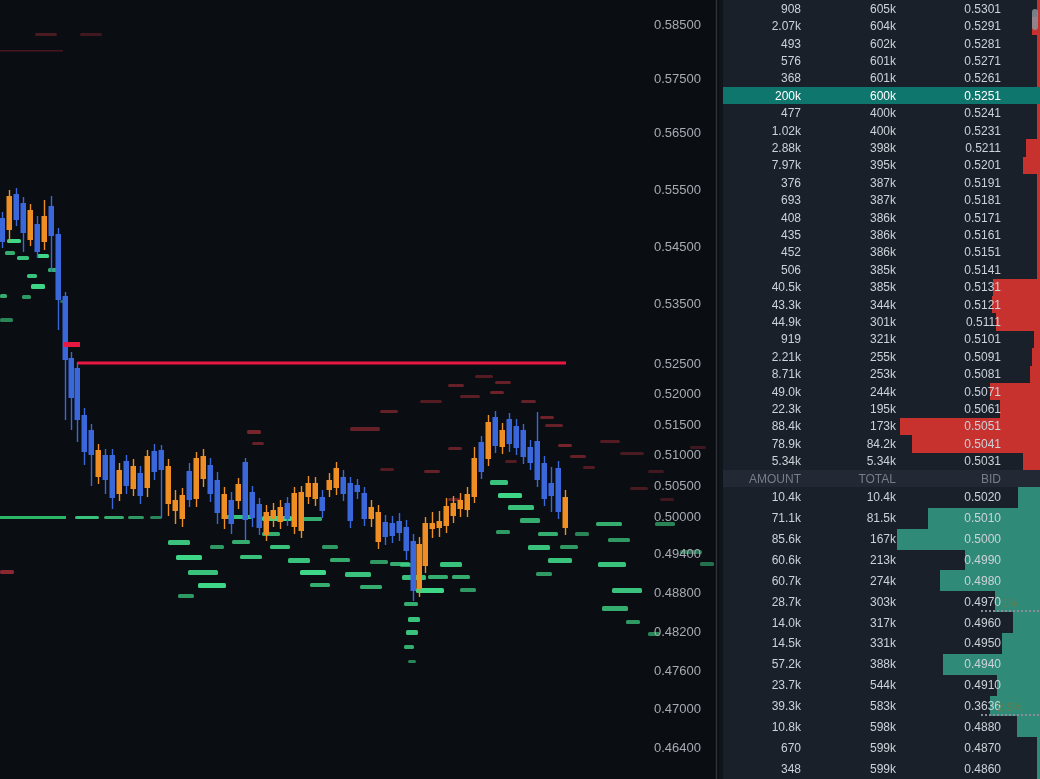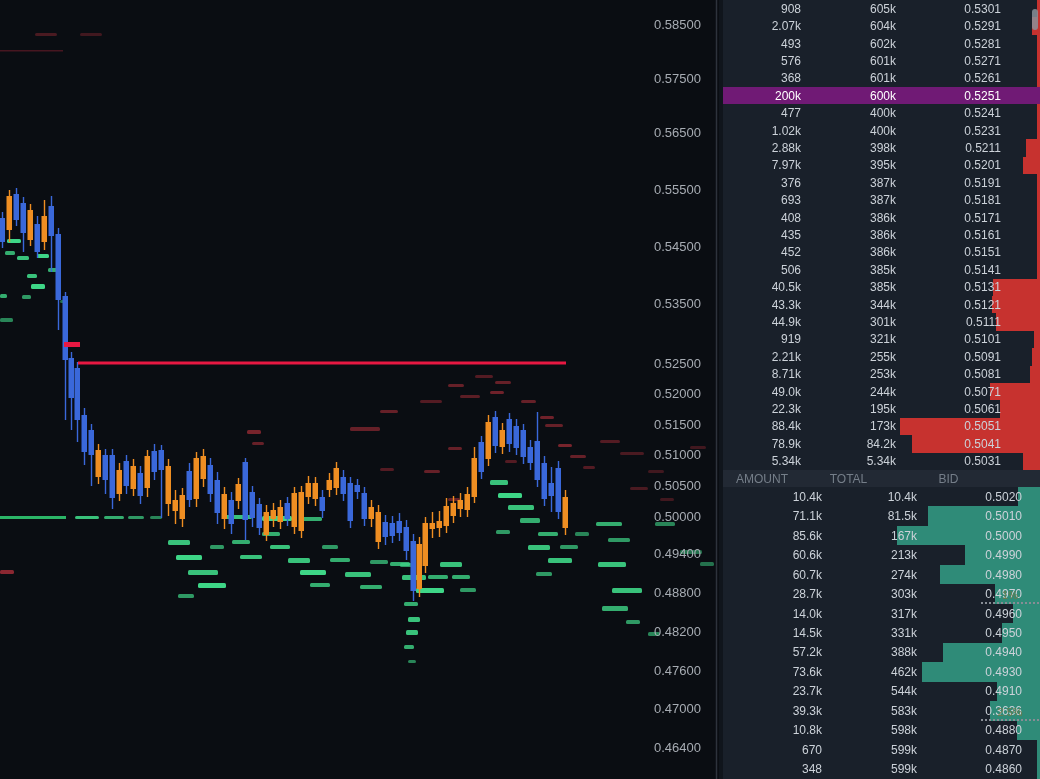--- a/index.html
+++ b/index.html
@@ -5,31 +5,31 @@
   html,body{margin:0;padding:0;background:#0d1117;}
   *{box-sizing:border-box;}
   .app{position:relative;width:1040px;height:779px;overflow:hidden;
        font-family:"Liberation Sans",sans-serif;display:flex;background:#0d1117;}
   .chart-panel{position:relative;width:719px;height:779px;background:#0a0d12;flex:none;}
   .chart-panel svg{position:absolute;left:0;top:0;}
   .orderbook{position:relative;flex:1;height:779px;background:#19202a;
              border-left:4px solid #10151c;display:flex;flex-direction:column;}
   .ob-section{display:flex;flex-direction:column;}
   #asks{height:470px;}
-  #bids{flex:1;margin-left:21px;}
+  #bids{flex:1;}
   .ob-row{position:relative;flex:1;display:grid;
           grid-template-columns:78px 95px 105px 1fr;align-items:center;
           font-size:12px;color:#ccd2d9;min-height:0;}
   .ob-row span{position:relative;z-index:1;text-align:right;white-space:nowrap;}
   .ob-row .depth{position:absolute;right:0;top:0;bottom:0;z-index:0;}
   .ob-row.hl{color:#ffffff;}
   .ob-header{height:17px;flex:none;display:grid;
              grid-template-columns:78px 95px 105px 1fr;align-items:center;
              background:#222934;color:#757e89;font-size:12px;}
-  .ob-header span{text-align:center;}
+  .ob-header span{text-align:right;}
   .pct{position:absolute;right:1px;bottom:0;width:58px;z-index:2;
        font-size:11px;line-height:13px;text-align:center;color:#6d7a4a;
        border-bottom:2px dotted #878d95;}
   .scroll-thumb{position:absolute;right:2px;top:9px;width:6px;height:21px;
                 border-radius:3px;background:#8a9099;opacity:.85;z-index:3;}
 </style>
 </head>
 <body>
 
 <div class="app">
@@ -349,21 +349,21 @@
           <span>576</span>
           <span>601k</span>
           <span>0.5271</span>
         </div>
         <div class="ob-row">
           <div class="depth" style="width: 3px; background: rgb(199, 50, 47);"></div>
           <span>368</span>
           <span>601k</span>
           <span>0.5261</span>
         </div>
-        <div class="ob-row hl" style="background: #701a75;">
+        <div class="ob-row hl" style="background: #0f766e;">
           <div class="depth" style="width: 0px; background: rgb(199, 50, 47);"></div>
           <span>200k</span>
           <span>600k</span>
           <span>0.5251</span>
         </div>
         <div class="ob-row">
           <div class="depth" style="width: 3px; background: rgb(199, 50, 47);"></div>
           <span>477</span>
           <span>400k</span>
           <span>0.5241</span>
@@ -545,26 +545,20 @@
           <span>331k</span>
           <span>0.4950</span>
         </div>
         <div class="ob-row">
           <div class="depth" style="width: 97px; background: rgb(47, 139, 120);"></div>
           <span>57.2k</span>
           <span>388k</span>
           <span>0.4940</span>
         </div>
         <div class="ob-row">
-          <div class="depth" style="width: 118px; background: rgb(47, 139, 120);"></div>
-          <span>73.6k</span>
-          <span>462k</span>
-          <span>0.4930</span>
-        </div>
-        <div class="ob-row">
           <div class="depth" style="width: 43px; background: rgb(47, 139, 120);"></div>
           <span>23.7k</span>
           <span>544k</span>
           <span>0.4910</span>
         </div>
         <div class="ob-row">
           <div class="depth" style="width: 50px; background: rgb(47, 139, 120);"></div>
           <span>39.3k</span>
           <span>583k</span>
           <span>0.3636</span>

